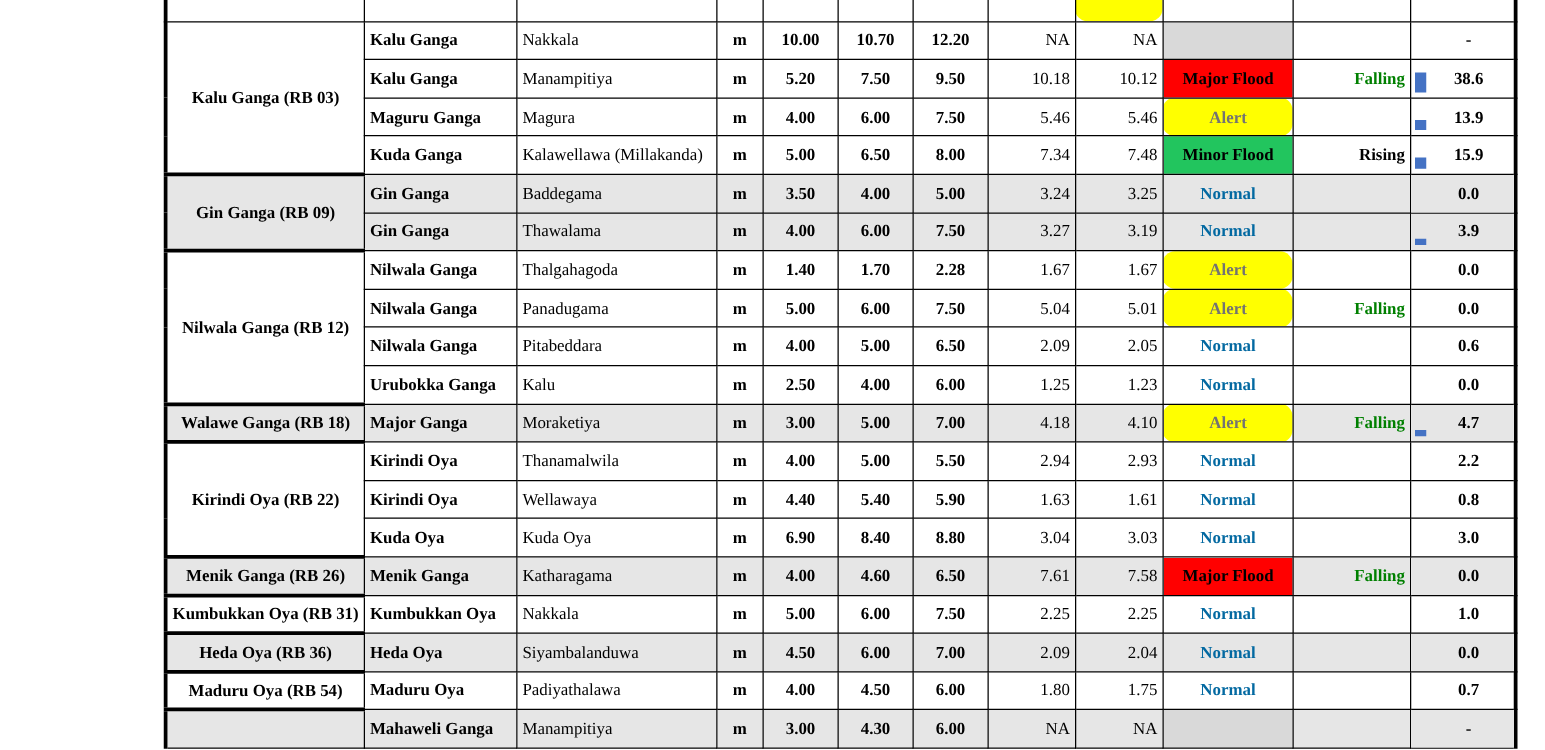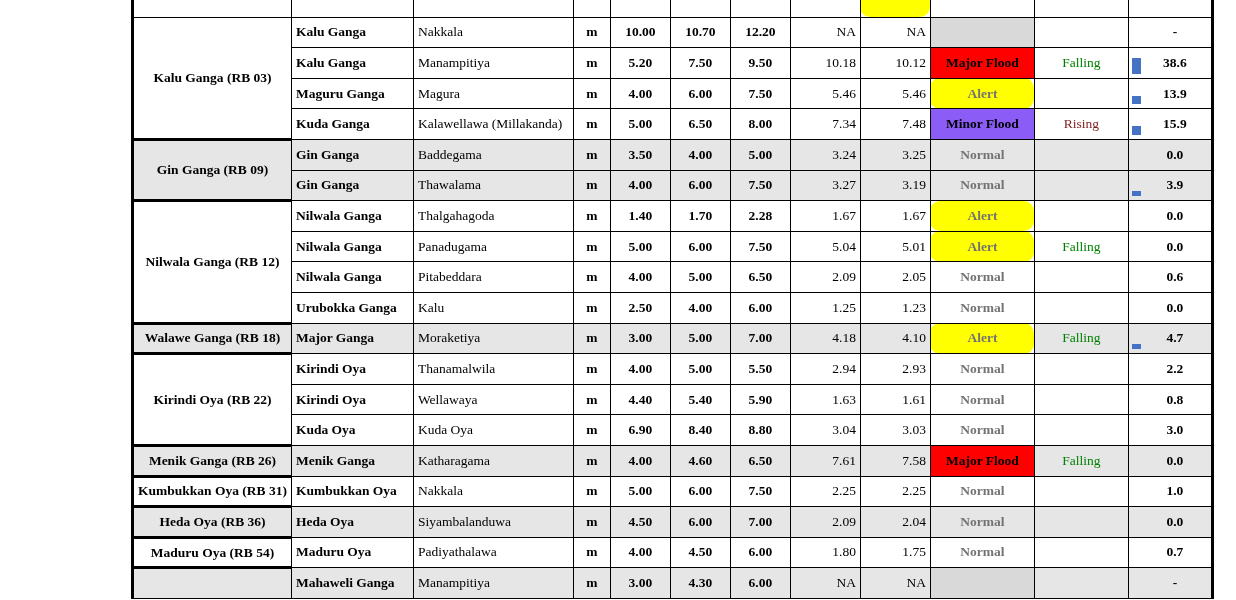--- a/index.html
+++ b/index.html
@@ -58,30 +58,30 @@
     white-space: normal;
   }
   .basin-thick { border-top: 3px solid #000 !important; }
   .rowtop-thick td { border-top: 3px solid #000; }
   .river  { text-align: left; font-weight: bold; padding-left: 6px; }
   .station{ text-align: left; padding-left: 6px; }
   .unit   { text-align: center; font-weight: bold; }
   .num    { text-align: center; font-weight: bold; }
   .lvl    { text-align: right; font-weight: normal; }
   .status { text-align: center; font-weight: bold; }
-  .trend  { text-align: center; font-weight: normal; }
+  .trend  { text-align: right; font-weight: bold; }
   .rain   { text-align: center; font-weight: bold; position: relative; }
 
-  .st-normal  { background: #ffffff; color: #737373; font-family: Liberation Serif, serif; }
+  .st-normal  { background: #ffffff; color: #0369a1; font-family: Liberation Serif, serif; }
   .st-alert   { background: #ffff00; color: #737373; border-radius: 10px; }
-  .st-minor   { background: #8b5cf6; color: #000000; }
+  .st-minor   { background: #22c55e; color: #000000; }
   .st-major   { background: #ff0000; color: #000000; }
   .st-blank   { background: #d9d9d9; color: #000000; }
 
-  .tr-rising  { color: #7f1d1d; }
+  .tr-rising  { color: #000000; }
   .tr-falling { color: #008000; }
   .tr-none    { color: #000000; }
 
   .row-shade td { background-color: #e6e6e6; }
   .row-shade td.st-normal { background-color: #e6e6e6; }
   .row-shade td.st-alert  { background-color: #ffff00; }
   .row-shade td.st-major  { background-color: #ff0000; }
   .row-shade td.st-blank  { background-color: #d9d9d9; }
 
   

